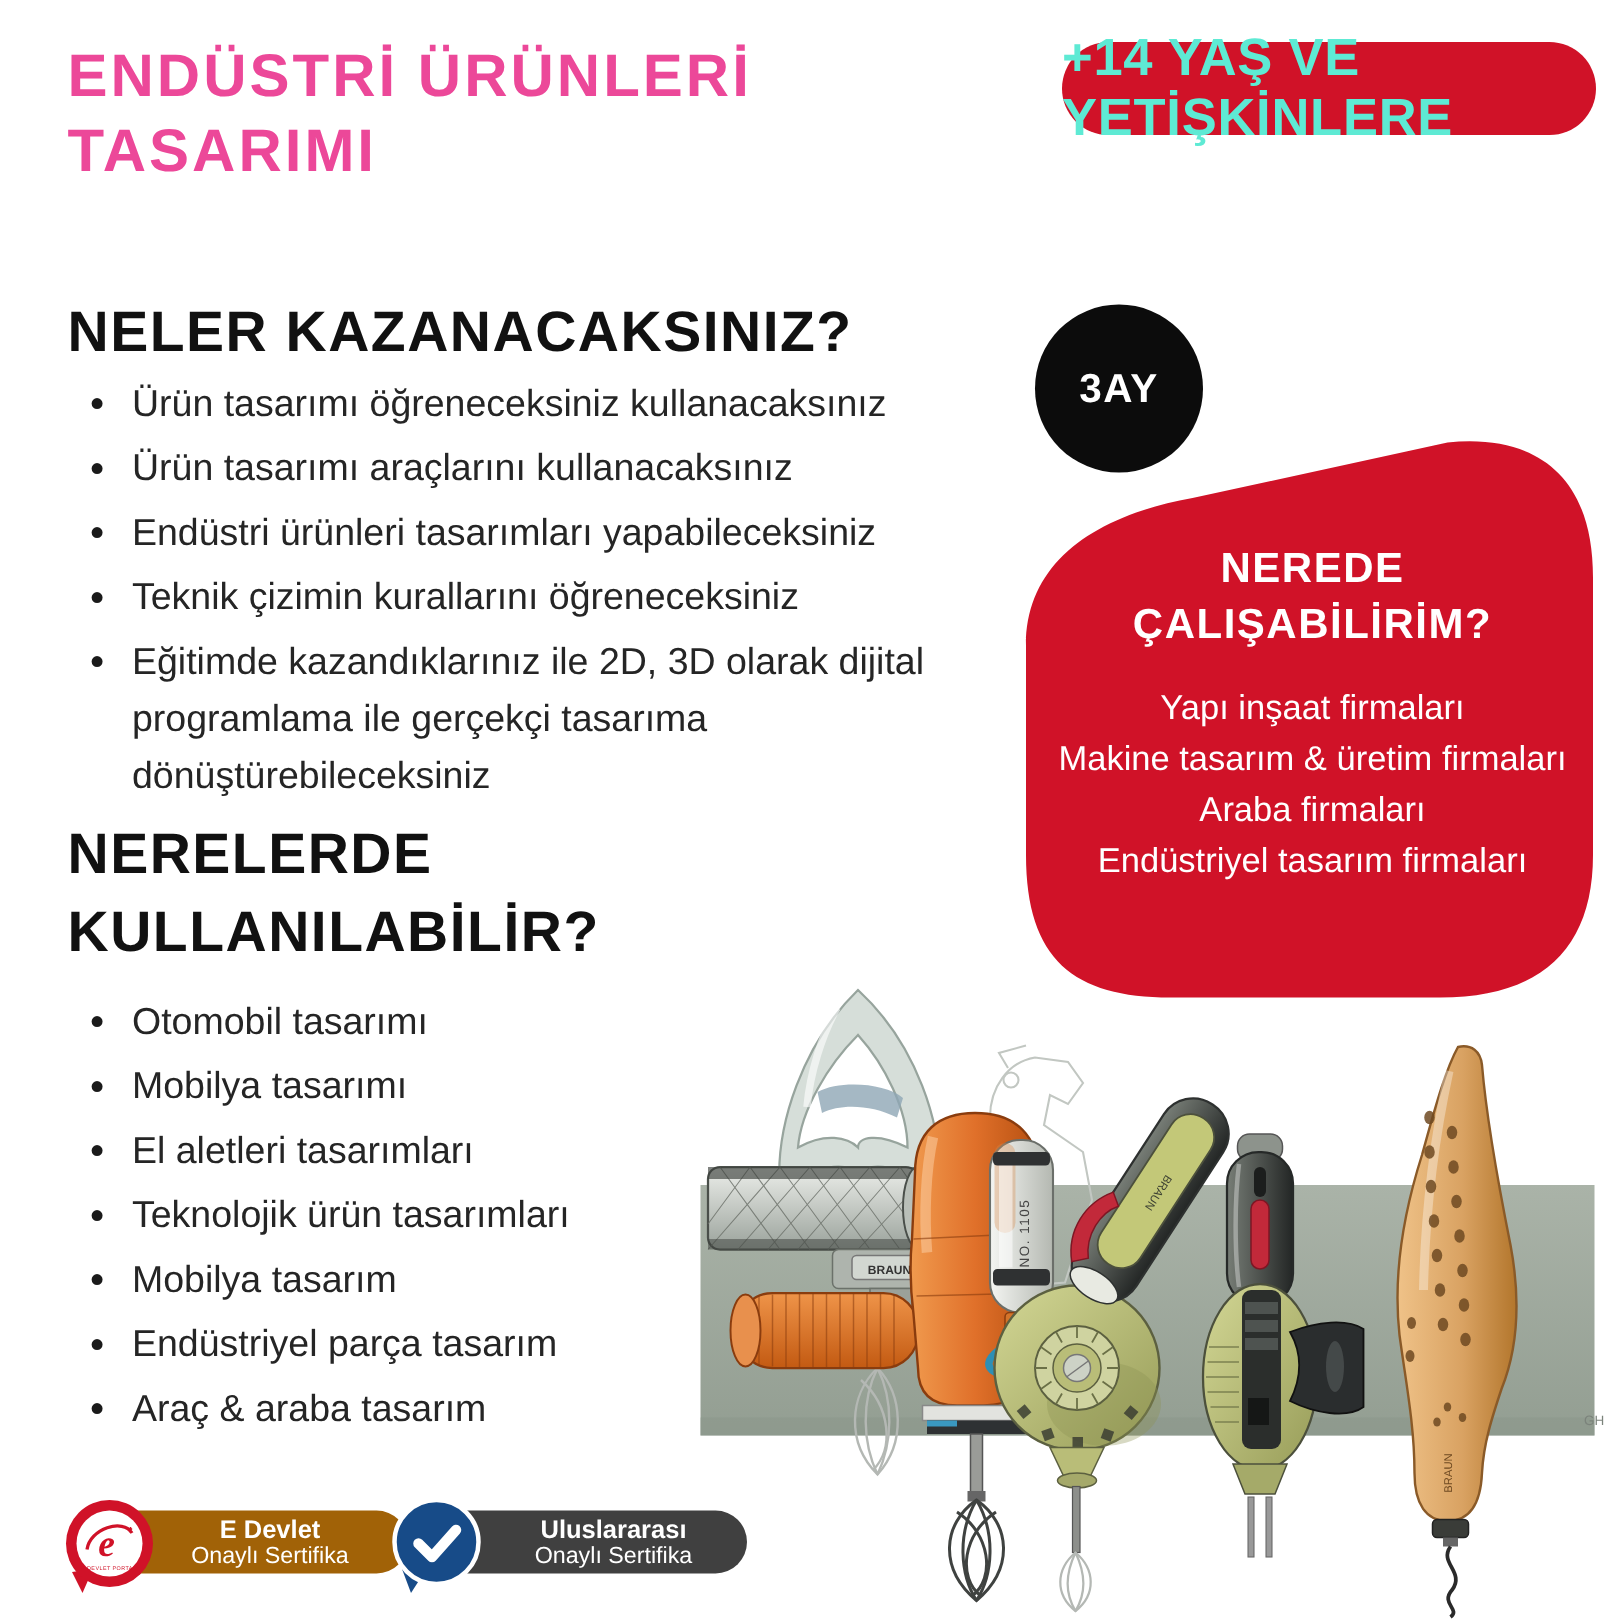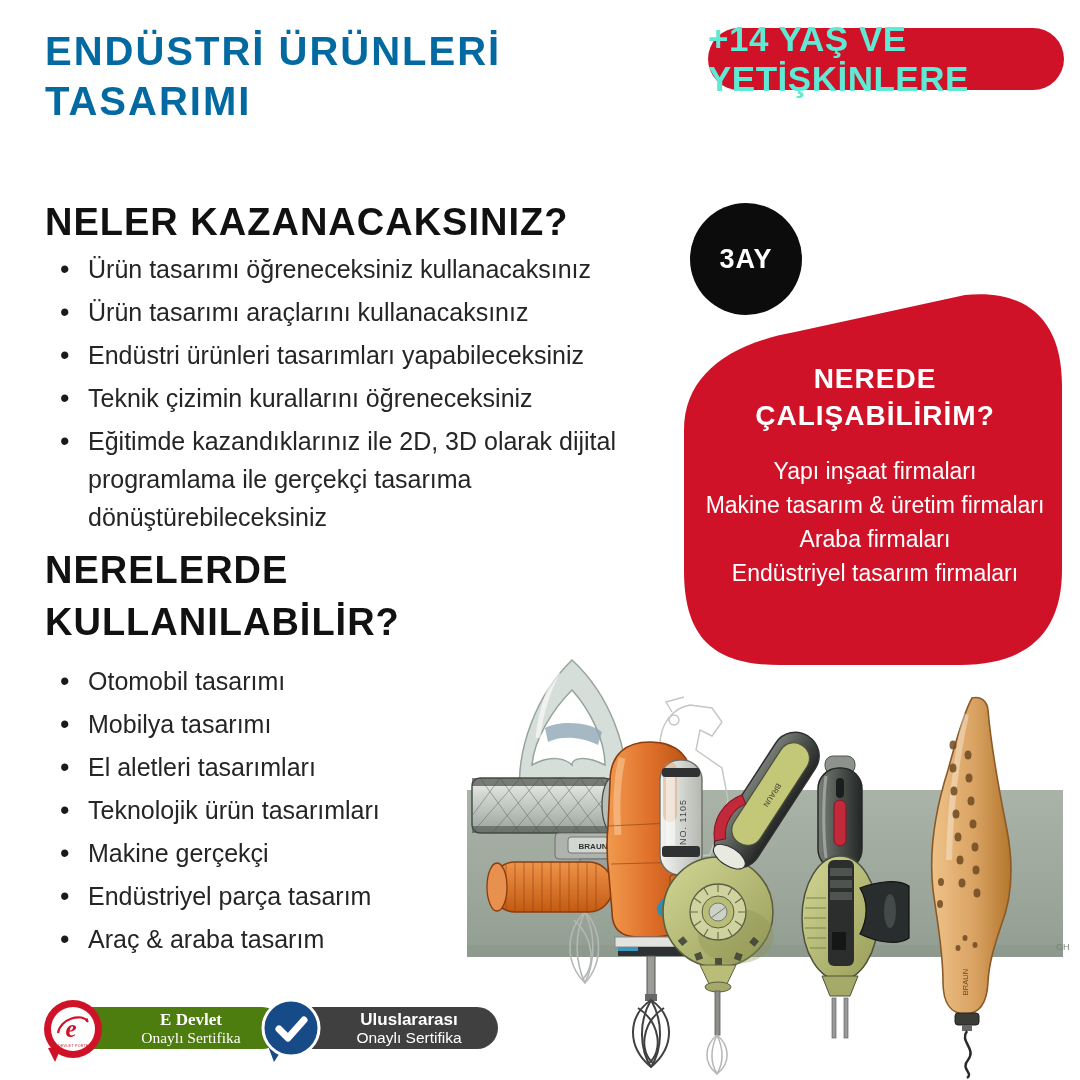--- a/index.html
+++ b/index.html
@@ -3,21 +3,21 @@
 <meta charset="utf-8">
 <style>
   html,body{margin:0;padding:0;}
   body{
     width:1080px;height:1080px;position:relative;overflow:hidden;
     background:#ffffff;font-family:"Liberation Sans", sans-serif;
   }
   .abs{position:absolute;}
   
   .title{
-    left:45px;top:26px;color:#0369a1;font-weight:800;
+    left:45px;top:26px;color:#ec4899;font-weight:800;
     font-size:40px;line-height:50px;letter-spacing:2px;
   }
   
   .age-badge{
     left:708px;top:28px;width:356px;height:62px;background:#d01228;
     border-radius:31px;display:flex;align-items:center;justify-content:center;
     color:#5eead4;font-weight:700;font-size:35px;letter-spacing:.5px;
   }
   
   .h-black{color:#111;font-weight:800;font-size:38px;letter-spacing:1px;line-height:52px;}
@@ -51,21 +51,21 @@
   
   .illustration{left:460px;top:650px;width:620px;height:430px;}
   
   .cert-pill{
     top:1007px;height:42px;border-radius:22px;color:#fff;
     display:flex;flex-direction:column;justify-content:center;
     text-align:center;
   }
   .cert-pill .l1{font-weight:700;font-size:17px;line-height:19px;}
   .cert-pill .l2{font-weight:400;font-size:15.5px;line-height:18px;}
-  .cert-red{left:57px;width:184px;background:#4d7c0f;padding-left:42px;font-family:Liberation Serif, serif;}
+  .cert-red{left:46px;width:184px;background:#a16207;padding-left:42px;}
   .cert-blue{left:280px;width:178px;background:#404040;padding-left:40px;}
   .cert-icon{width:66px;height:70px;}
   .cert-icon-red{left:40px;top:998px;}
   .cert-icon-blue{left:258px;top:996px;}
 </style>
 </head>
 <body>
 
 <div class="abs title">
   <div>ENDÜSTRİ ÜRÜNLERİ</div>
@@ -87,21 +87,21 @@
 
 <div class="abs h-black uses-heading">
   <div>NERELERDE</div>
   <div>KULLANILABİLİR?</div>
 </div>
 <ul class="abs blist uses-list">
   <li>Otomobil tasarımı</li>
   <li>Mobilya tasarımı</li>
   <li>El aletleri tasarımları</li>
   <li>Teknolojik ürün tasarımları</li>
-  <li>Makine gerçekçi</li>
+  <li>Mobilya tasarım</li>
   <li>Endüstriyel parça tasarım</li>
   <li>Araç &amp; araba tasarım</li>
 </ul>
 
 <div class="abs duration-circle">
   <span>3AY</span>
 </div>
 
 <svg class="abs work-blob" viewBox="0 0 400 400">
   <path d="M 295,15 C 355,9 392,38 392,105 L 392,290 C 392,352 358,385 290,385

